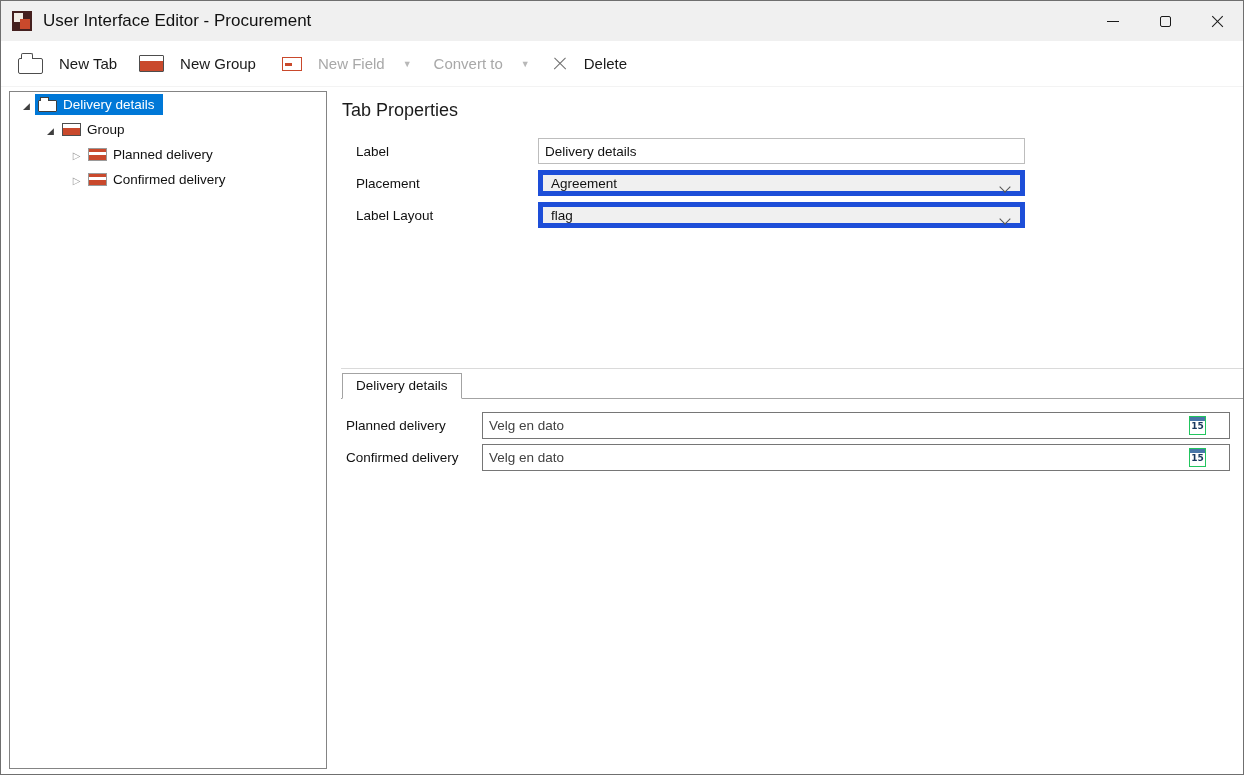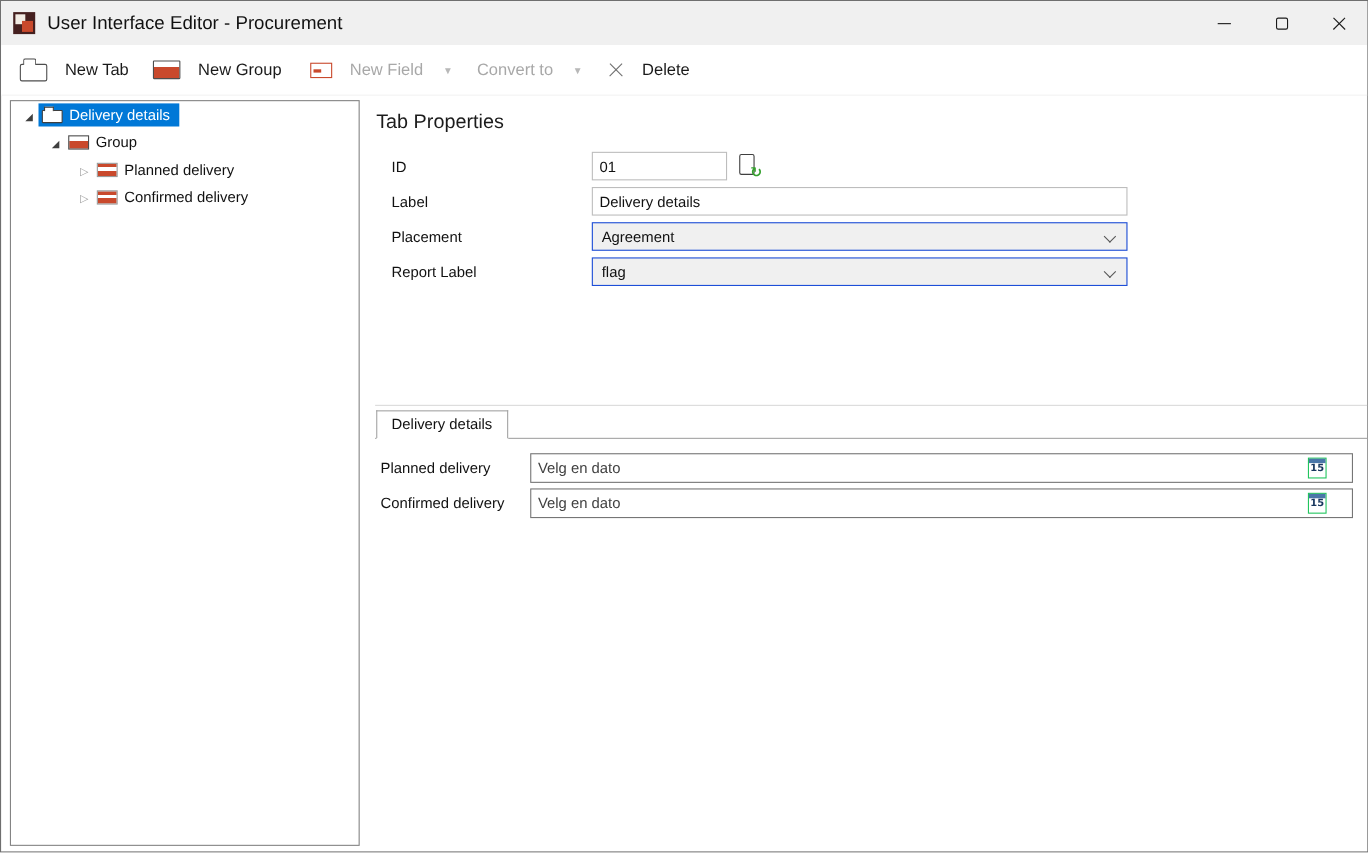--- a/index.html
+++ b/index.html
@@ -71,21 +71,21 @@
   
   .main{flex:1;display:flex;flex-direction:column;padding-left:14px;min-width:0;}
   .props{height:277px;flex:none;}
   .section-title{font-size:18px;font-weight:400;color:#1b1b1b;margin:9px 0 17px 1px;}
   .form{padding-left:15px;}
   .form-row{display:flex;align-items:center;margin-bottom:6px;}
   .form-label{width:182px;flex:none;font-size:13.5px;color:#111;}
   .txt{height:26px;border:1px solid #bdbdbd;background:#fff;padding:0 6px;font-size:13.5px;font-family:inherit;color:#111;outline:none;}
   .txt-id{width:123px;}
   .txt-wide{width:487px;}
-  .combo{width:487px;height:26px;background:#f0f0f0;border:1px solid #1d4ed8;display:flex;align-items:center;padding:0 26px 0 8px;font-size:13.5px;color:#111;position:relative;cursor:default;}
+  .combo{width:487px;height:26px;background:#f0f0f0;border:5px solid #1d4ed8;display:flex;align-items:center;padding:0 26px 0 8px;font-size:13.5px;color:#111;position:relative;cursor:default;}
   .combo::after{content:"";position:absolute;right:11px;top:8px;width:7px;height:7px;border-right:1.5px solid #555;border-bottom:1.5px solid #555;transform:rotate(45deg);}
   .id-btn{width:26px;height:26px;margin-left:7px;border:none;background:transparent;position:relative;padding:0;cursor:default;}
   .icon-page{position:absolute;left:4px;top:2px;width:14px;height:19px;border:1px solid #3f3f3f;border-radius:2px;background:#fff;}
   .icon-page::after{content:"↻";position:absolute;right:-8px;bottom:-7px;color:#35a02e;font-size:13px;font-weight:bold;font-family:"DejaVu Sans",sans-serif;}
 
   
   .preview{flex:1;border-top:1px solid #dadada;min-height:0;}
   .tabstrip{display:flex;border-bottom:1px solid #a3a3a3;padding-left:1px;margin-top:4px;}
   .tab{border:1px solid #a3a3a3;border-bottom:1px solid #fff;margin-bottom:-1px;background:#fff;padding:4px 13px 5px;font-size:13.5px;color:#111;cursor:default;}
   .pv-form{margin-top:13px;padding:0 13px 0 5px;}
@@ -181,38 +181,31 @@
         </span>
       </div>
     </div>
 
     <div class="main">
 
       <div class="props">
         <div class="section-title">Tab Properties</div>
         <div class="form">
           <div class="form-row">
-            <span class="form-label">ID</span>
-            <input class="txt txt-id" value="01" style="">
-            <button class="id-btn">
-              <span class="icon-page"></span>
-            </button>
-          </div>
-          <div class="form-row">
             <span class="form-label">Label</span>
             <input class="txt txt-wide" value="Delivery details" style="">
           </div>
           <div class="form-row">
             <span class="form-label">Placement</span>
             <div class="combo">
               <span>Agreement</span>
             </div>
           </div>
           <div class="form-row">
-            <span class="form-label">Report Label</span>
+            <span class="form-label">Label Layout</span>
             <div class="combo">
               <span>flag</span>
             </div>
           </div>
         </div>
       </div>
 
       <div class="preview">
         <div class="tabstrip">
           <div class="tab">

